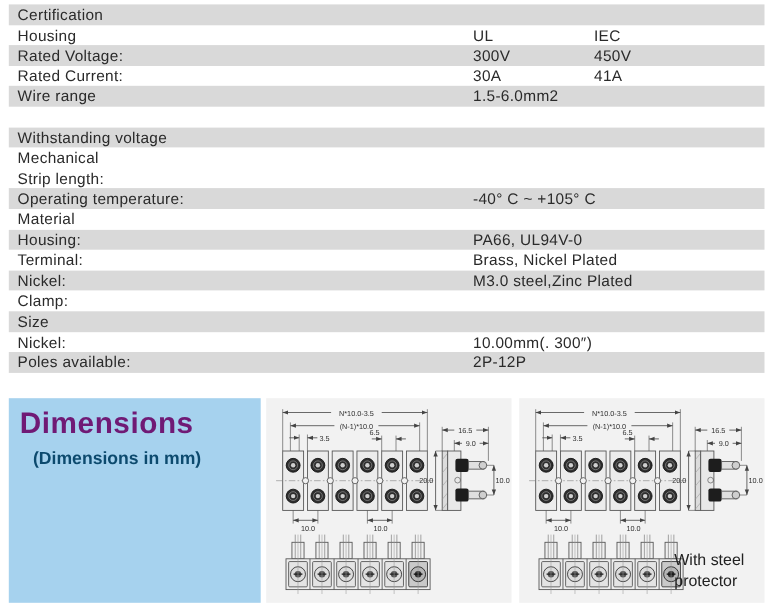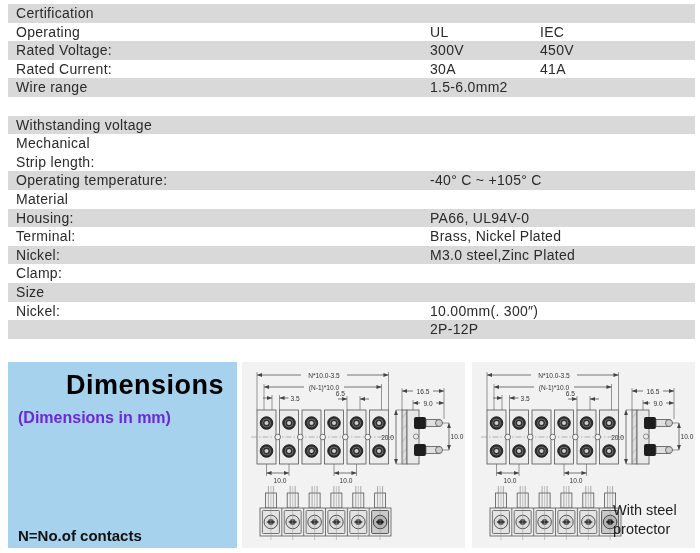--- a/index.html
+++ b/index.html
@@ -18,22 +18,22 @@
   
   .cert-marks{position:absolute;top:-2px;left:422px;height:22px;width:260px;}
   .cul{position:absolute;left:0;top:2px;white-space:nowrap;}
   .cul .c{font-size:11px;position:relative;top:-2px;}
   .cul .UL{font-size:18px;font-weight:bold;letter-spacing:-1.5px;font-style:italic;}
   .cul .us{font-size:11px;position:relative;top:-2px;}
   .vde{position:absolute;left:110px;top:3px;}
   
   .dims{position:absolute;top:362px;left:8px;right:5px;height:186px;display:flex;}
   .blue-panel{width:229px;background:var(--accent-blue,#a6d2ee);position:relative;flex:none;}
-  .dims-title{font-size:27px;font-weight:bold;letter-spacing:.5px;padding:8px 0 0 10px;color:#000000;margin-left:48px;}
-  .dims-subtitle{font-size:16px;font-weight:bold;padding:8px 0 0 10px;color:#6d28d9;}
+  .dims-title{font-size:27px;font-weight:bold;letter-spacing:.5px;padding:8px 0 0 10px;color:#701a75;}
+  .dims-subtitle{font-size:16px;font-weight:bold;padding:8px 0 0 10px;color:#0c4a6e;margin-left:12px;}
   .dims-note{position:absolute;left:10px;bottom:4px;font-size:15px;font-weight:bold;color:#111;}
   .drawing-panel{width:223px;background:#f2f2f2;position:relative;flex:none;}
   .gap5{width:5px;flex:none;}
   .gap7{width:7px;flex:none;}
   .drawing-panel svg.draw{display:block;}
   .caption{position:absolute;right:4px;bottom:8px;width:78px;font-size:14.5px;line-height:1.35;color:#222;}
   .hidden-defs{position:absolute;width:0;height:0;overflow:hidden;}
   text{font-family:"Liberation Sans",sans-serif;fill:#333;}
 </style>
 </head>
@@ -48,21 +48,21 @@
         <text x="15" y="13.6" font-size="4.2" text-anchor="middle" fill="#333">VDE</text>
       </svg>
     </span>
   </div>
 <div class="spec-row shaded">
       <span class="cell label">Certification</span>
       <span class="cell v1"></span>
       <span class="cell v2"></span>
     </div>
     <div class="spec-row">
-      <span class="cell label">Operating</span>
+      <span class="cell label">Housing</span>
       <span class="cell v1">UL</span>
       <span class="cell v2">IEC</span>
     </div>
     <div class="spec-row shaded">
       <span class="cell label">Rated Voltage:</span>
       <span class="cell v1">300V</span>
       <span class="cell v2">450V</span>
     </div>
     <div class="spec-row">
       <span class="cell label">Rated Current:</span>
@@ -124,20 +124,21 @@
       <span class="cell label">Size</span>
       <span class="cell v1"></span>
       <span class="cell v2"></span>
     </div>
     <div class="spec-row">
       <span class="cell label">Nickel:</span>
       <span class="cell v1">10.00mm(. 300″)</span>
       <span class="cell v2"></span>
     </div>
     <div class="spec-row shaded">
+      <span class="cell label">Poles available:</span>
       <span class="cell v1">2P-12P</span>
       <span class="cell v2"></span>
     </div>
   </div>
 
 <svg class="hidden-defs" aria-hidden="true">
   <defs>
     <marker id="ar" viewBox="0 0 10 10" refX="9" refY="5" markerWidth="7" markerHeight="7" orient="auto-start-reverse">
       <path d="M0,1.5 L9,5 L0,8.5 z" fill="#444"></path>
     </marker>
@@ -359,21 +360,20 @@
         </g>
       </g>
     </symbol>
   </defs>
 </svg>
 
 <div class="dims">
   <div class="blue-panel">
     <div class="dims-title">Dimensions</div>
     <div class="dims-subtitle">(Dimensions in mm)</div>
-    <div class="dims-note">N=No.of contacts</div>
   </div>
   <div class="gap5"></div>
   <div class="drawing-panel">
     <svg class="draw" width="223" height="186" viewBox="0 0 223 186">
       <use href="#tb-drawing"></use>
     </svg>
   </div>
   <div class="gap7"></div>
   <div class="drawing-panel">
     <svg class="draw" width="223" height="186" viewBox="0 0 223 186">

